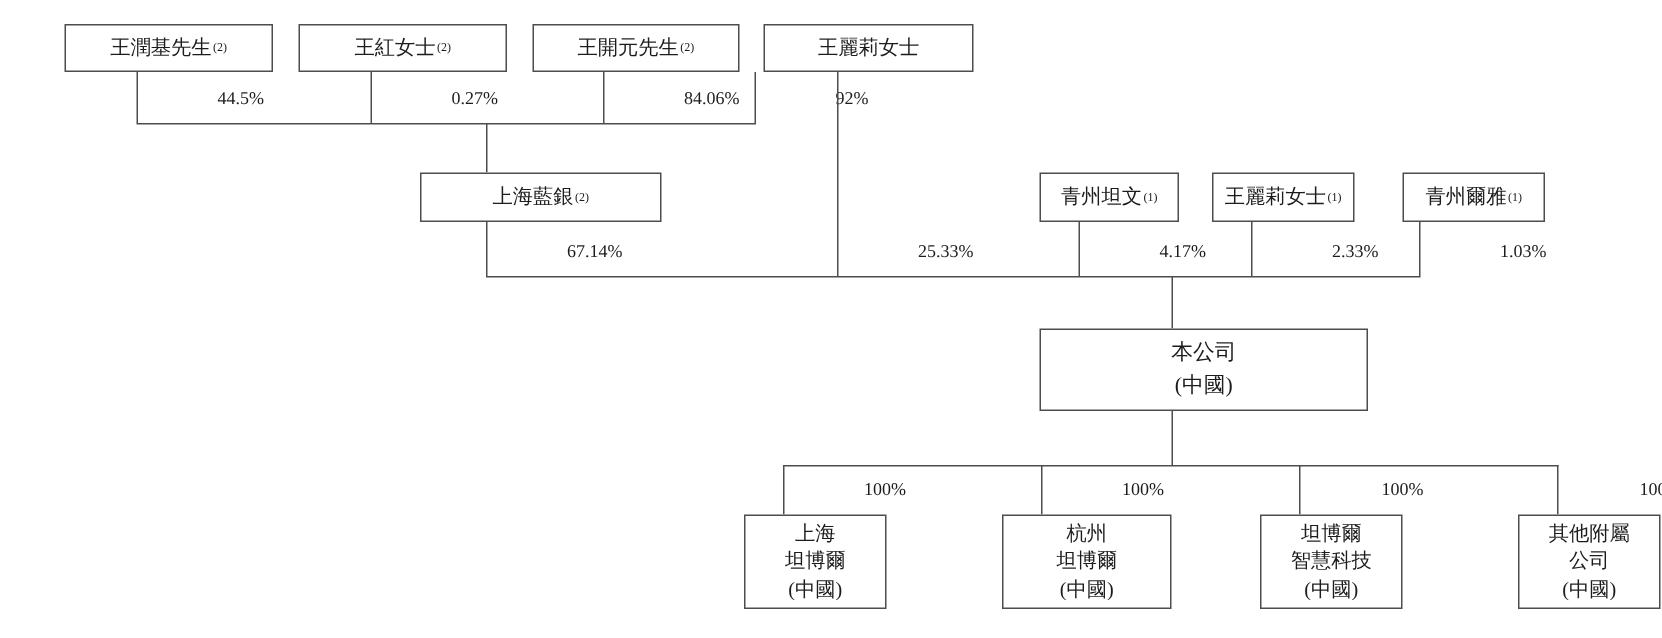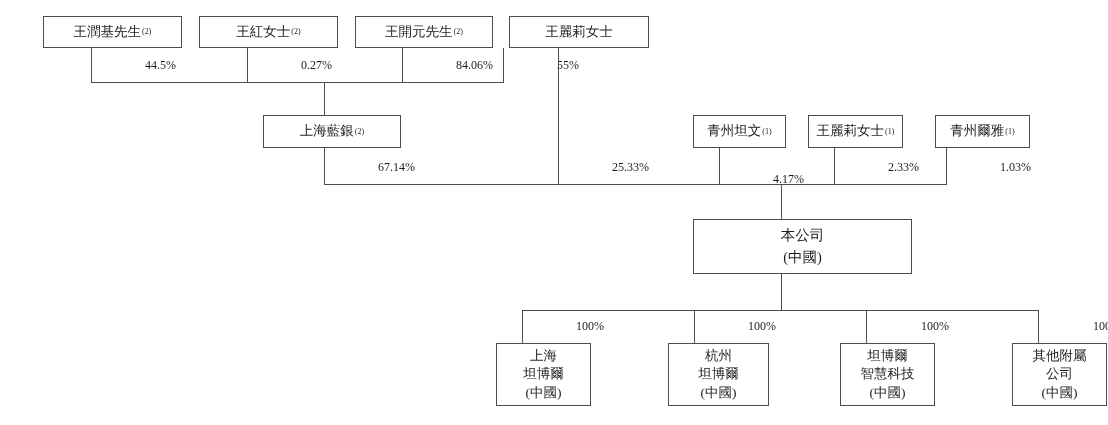--- a/index.html
+++ b/index.html
@@ -68,23 +68,23 @@
   <div class="vline" style="left:91px;top:48px;height:34px"></div>
   <div class="vline" style="left:247px;top:48px;height:34px"></div>
   <div class="vline" style="left:402px;top:48px;height:34px"></div>
   <div class="vline" style="left:503px;top:48px;height:34px"></div>
   <div class="hline" style="left:91px;top:82px;width:413px"></div>
   <div class="vline" style="left:324px;top:82px;height:33px"></div>
 
   <div class="pct" style="left:97px;top:58px">44.5%</div>
   <div class="pct" style="left:253px;top:58px">0.27%</div>
   <div class="pct" style="left:408px;top:58px">84.06%</div>
-  <div class="pct" style="left:509px;top:58px">55%</div>
+  <div class="pct" style="left:509px;top:58px">92%</div>
 
-  <div class="node" style="left:242px;top:115px;width:138px;height:33px">
+  <div class="node" style="left:259px;top:115px;width:161px;height:33px">
     <span class="node-label">上海藍銀</span>
       <sup class="note">(2)</sup>
   </div>
   <div class="node" style="left:672px;top:115px;width:93px;height:33px">
     <span class="node-label">青州坦文</span>
       <sup class="note">(1)</sup>
   </div>
   <div class="node" style="left:787px;top:115px;width:95px;height:33px">
     <span class="node-label">王麗莉女士</span>
       <sup class="note">(1)</sup>
@@ -97,21 +97,21 @@
   <div class="vline" style="left:558px;top:48px;height:136px"></div>
   <div class="vline" style="left:324px;top:148px;height:36px"></div>
   <div class="vline" style="left:719px;top:148px;height:36px"></div>
   <div class="vline" style="left:834px;top:148px;height:36px"></div>
   <div class="vline" style="left:946px;top:148px;height:36px"></div>
   <div class="hline" style="left:324px;top:184px;width:623px"></div>
   <div class="vline" style="left:781px;top:184px;height:35px"></div>
 
   <div class="pct" style="left:330px;top:160px">67.14%</div>
   <div class="pct" style="left:564px;top:160px">25.33%</div>
-  <div class="pct" style="left:725px;top:172px">4.17%</div>
+  <div class="pct" style="left:725px;top:160px">4.17%</div>
   <div class="pct" style="left:840px;top:160px">2.33%</div>
   <div class="pct" style="left:952px;top:160px">1.03%</div>
 
   <div class="node company-node" style="left:672px;top:219px;width:219px;height:55px">
     <span class="node-label">本公司
 (中國)</span>
   </div>
 
   <div class="vline" style="left:781px;top:274px;height:36px"></div>
   <div class="hline" style="left:522px;top:310px;width:517px"></div>
@@ -123,21 +123,21 @@
   <div class="pct" style="left:528px;top:319px">100%</div>
   <div class="pct" style="left:700px;top:319px">100%</div>
   <div class="pct" style="left:873px;top:319px">100%</div>
   <div class="pct" style="left:1045px;top:319px">100%</div>
 
   <div class="node" style="left:475px;top:343px;width:95px;height:63px">
     <span class="node-label">上海
 坦博爾
 (中國)</span>
   </div>
-  <div class="node" style="left:647px;top:343px;width:101px;height:63px">
+  <div class="node" style="left:647px;top:343px;width:113px;height:63px">
     <span class="node-label">杭州
 坦博爾
 (中國)</span>
   </div>
   <div class="node" style="left:819px;top:343px;width:95px;height:63px">
     <span class="node-label">坦博爾
 智慧科技
 (中國)</span>
   </div>
   <div class="node" style="left:991px;top:343px;width:95px;height:63px">

